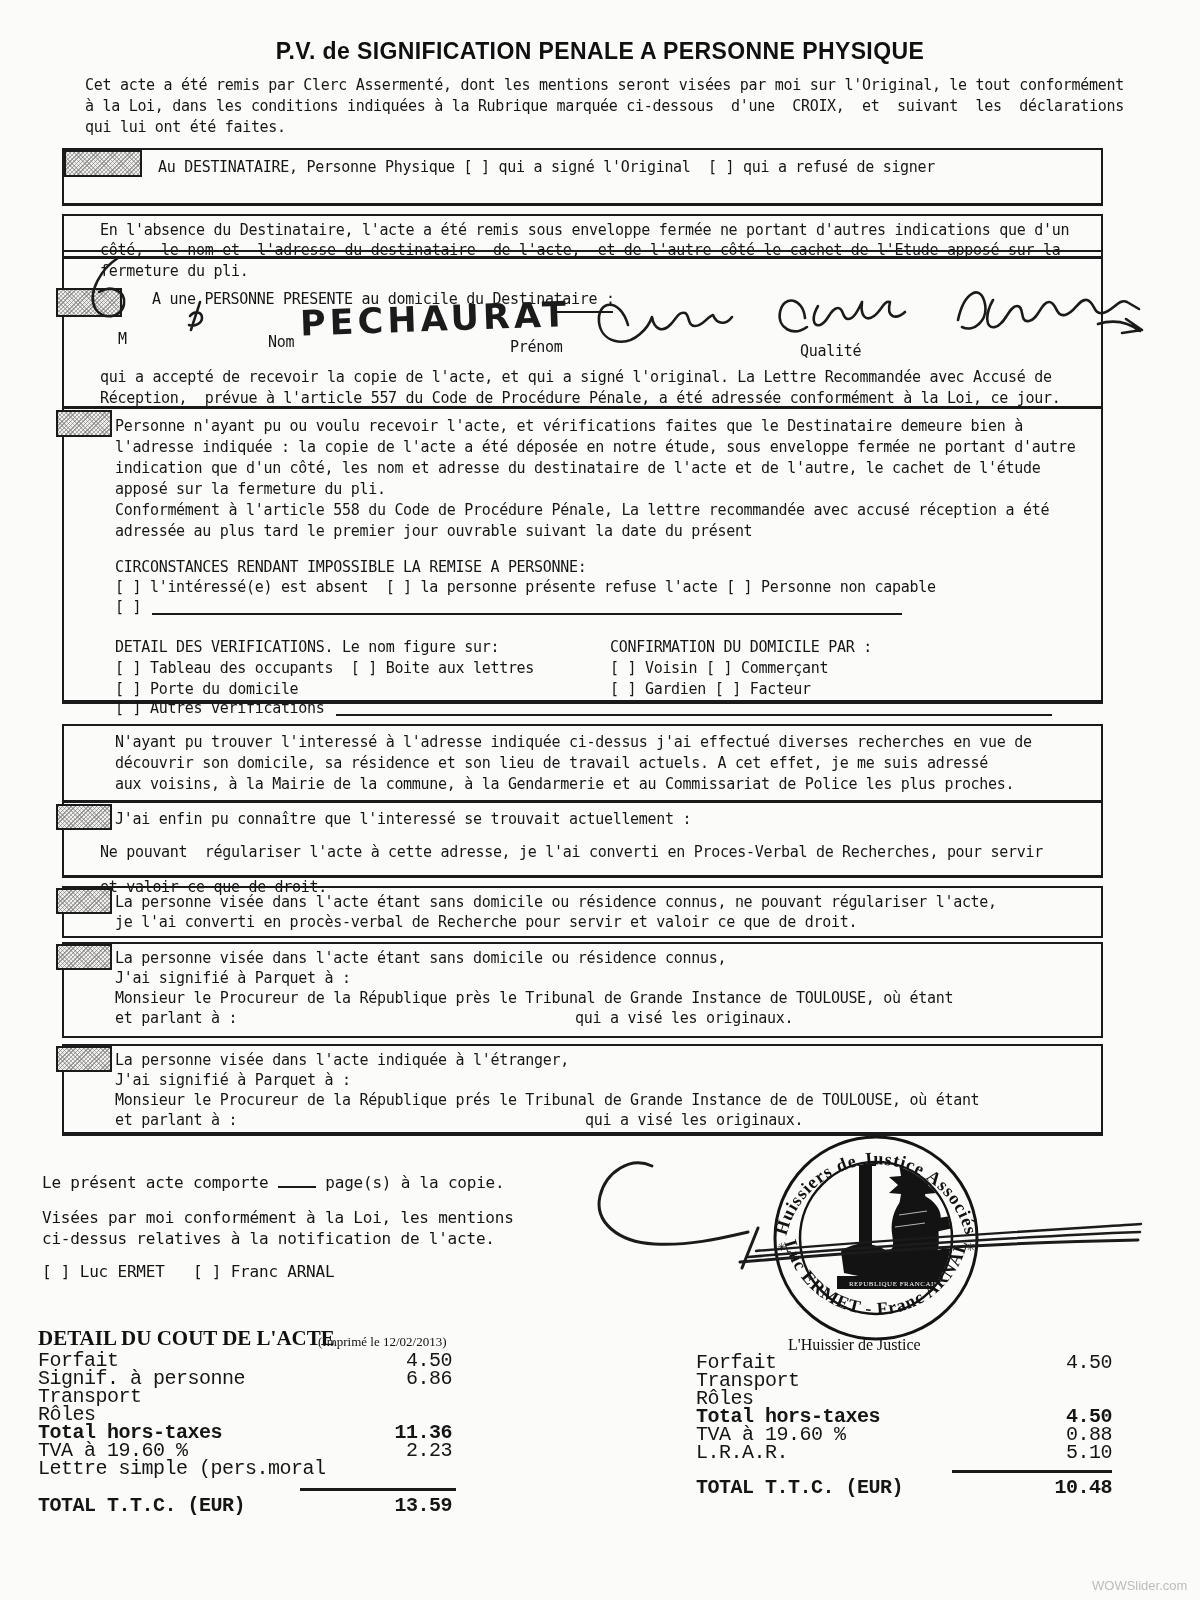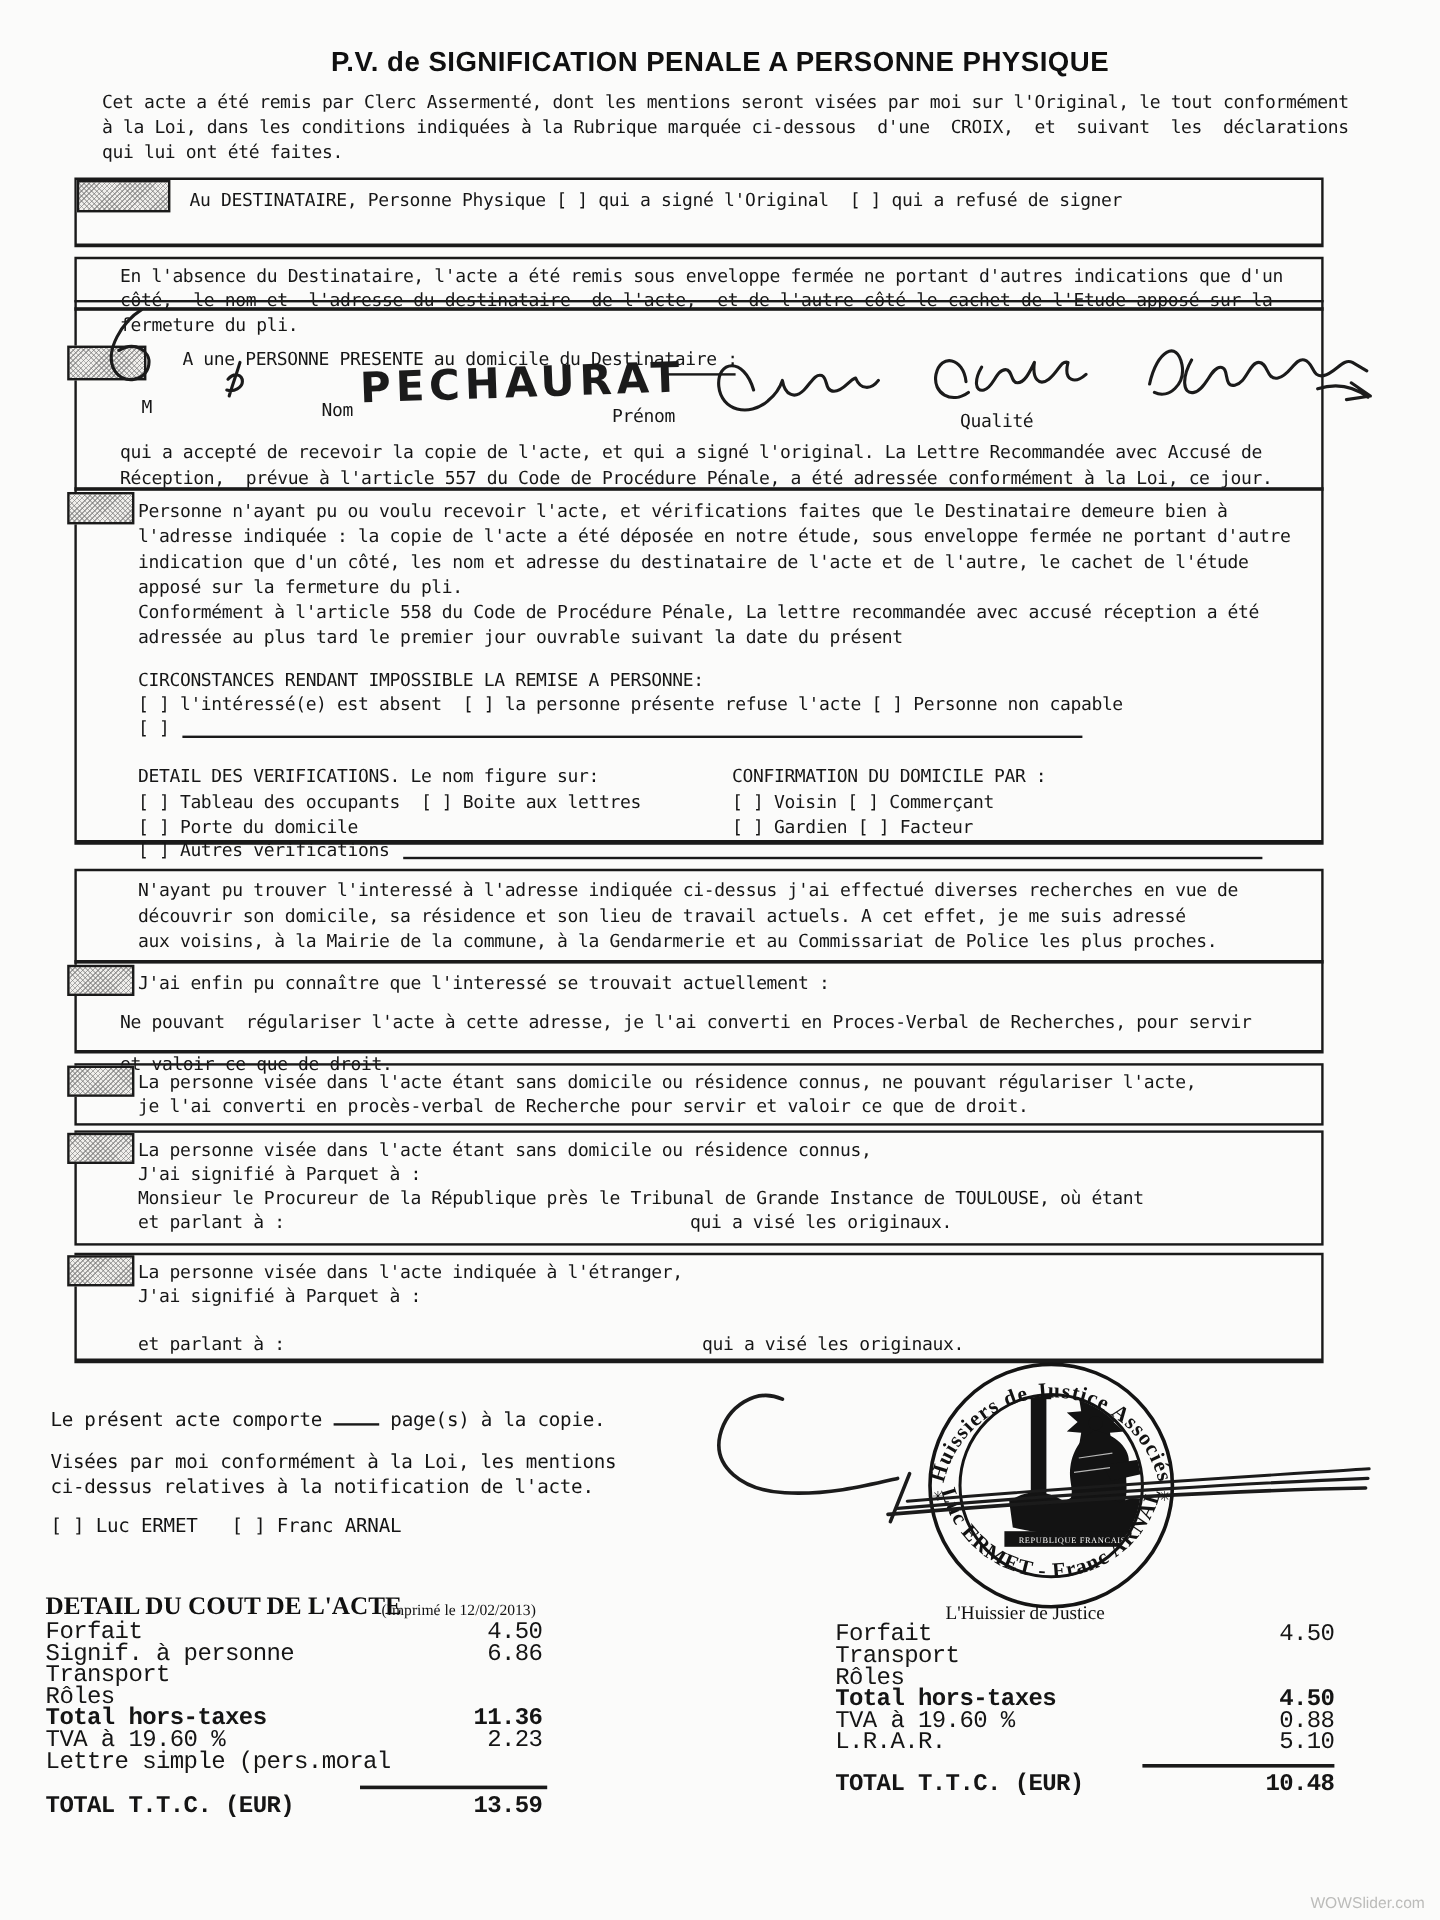--- a/index.html
+++ b/index.html
@@ -101,20 +101,21 @@
   <div class="mono" style="left:115px;top:949px;">La personne visée dans l'acte étant sans domicile ou résidence connus,</div>
   <div class="mono" style="left:115px;top:969px;">J'ai signifié à Parquet à :</div>
   <div class="mono" style="left:115px;top:989px;">Monsieur le Procureur de la République près le Tribunal de Grande Instance de TOULOUSE, où étant</div>
   <div class="mono" style="left:115px;top:1009px;">et parlant à :</div>
   <div class="mono" style="left:575px;top:1009px;">qui a visé les originaux.</div>
 
   <div class="box" style="left:62px;top:1044px;width:1041px;height:92px;border-bottom-width:4px;"></div>
   <div class="cbx" style="left:56px;top:1046px;width:56px;height:26px;"></div>
   <div class="mono" style="left:115px;top:1051px;">La personne visée dans l'acte indiquée à l'étranger,</div>
   <div class="mono" style="left:115px;top:1071px;">J'ai signifié à Parquet à :</div>
+  <div class="mono" style="left:115px;top:1091px;">Monsieur le Procureur de la République prés le Tribunal de Grande Instance de de TOULOUSE, où étant</div>
   <div class="mono" style="left:115px;top:1111px;">et parlant à :</div>
   <div class="mono" style="left:585px;top:1111px;">qui a visé les originaux.</div>
 
   <div class="mono-lg" style="left:42px;top:1172px;"><span>Le présent acte comporte </span><span class="blank-line"></span><span> page(s) à la copie.</span></div>
   <div class="mono-lg" style="left:42px;top:1208px;">Visées par moi conformément à la Loi, les mentions</div>
   <div class="mono-lg" style="left:42px;top:1229px;">ci-dessus relatives à la notification de l'acte.</div>
   <div class="mono-lg" style="left:42px;top:1262px;">[ ] Luc ERMET   [ ] Franc ARNAL</div>
 
   <svg style="left:763px;top:1123px;" width="232" height="238" viewBox="0 0 232 238">
     <defs>

